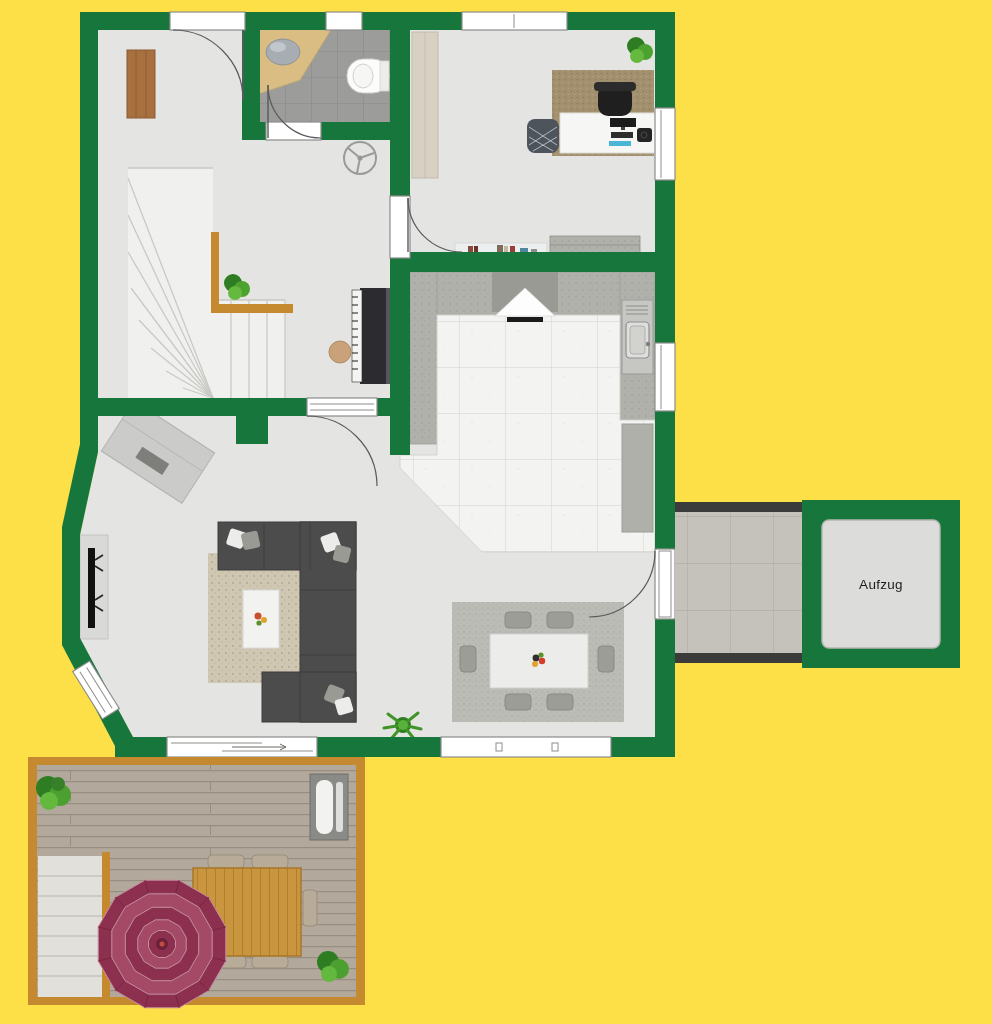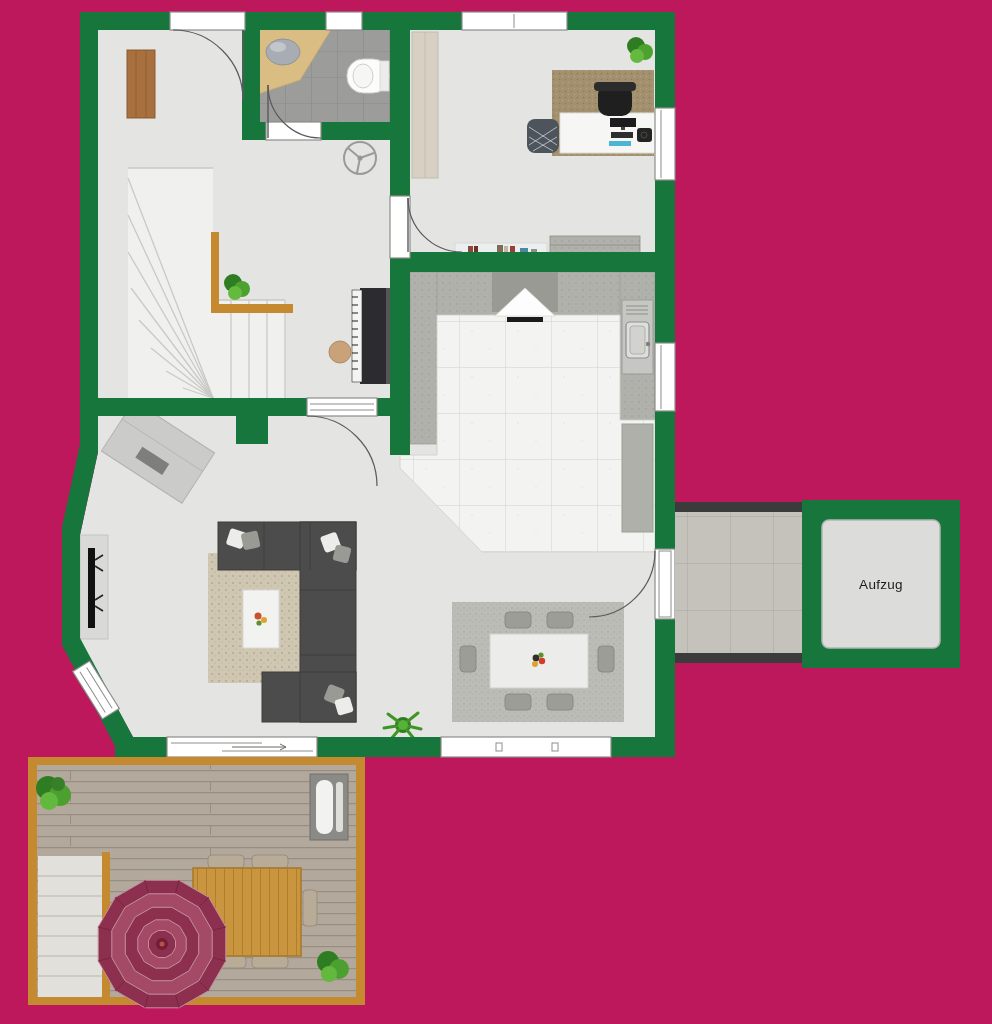--- a/index.html
+++ b/index.html
@@ -1,16 +1,16 @@
 <!DOCTYPE html>
 <html style="--wall: #17763c; --floor: #e4e4e2; --stair: #f0f0ee; --deck: #b2a89c; --wood-frame: #c5892f; --sofa: #4c4c4c; --parasol-dark: #8d2f4e; --parasol-light: #a54a66; --corridor-wall: #3b3b3b; --elevator-cab: #dcdcda; --plant-green: #4ba02f; --bath-tile: #9c9c9a; --kitchen-tile: #f3f3f1; --sideboard-wood: #a9703f;"><head>
 <meta charset="utf-8">
 <style>
   html,body{margin:0;padding:0;background:#ffffff;}
-  .stage{position:relative;width:992px;height:1024px;background:#be185d;overflow:hidden;
+  .stage{position:relative;width:992px;height:1024px;background:#fde047;overflow:hidden;
          font-family:"Liberation Sans",sans-serif;}
   .wall{fill:var(--wall);}
   .floor{fill:var(--floor);}
   .stairfill{fill:var(--stair);}
   .win{fill:#ffffff;stroke:#8d8d8b;stroke-width:1.2;}
   .winline{stroke:#8d8d8b;stroke-width:1;}
   .arc{fill:none;stroke:#5a5a5e;stroke-width:1.2;}
   .leaf{stroke:#5a5a5e;stroke-width:1.4;}
   .wood{fill:var(--wood-frame);}
   .sofa{fill:var(--sofa);stroke:#3d3d3d;stroke-width:1;}

